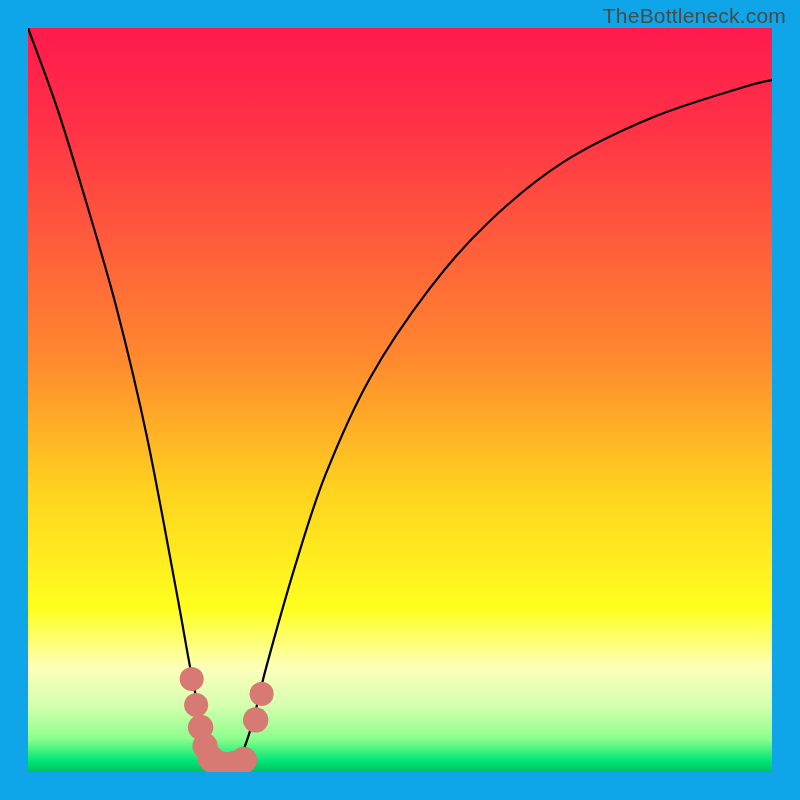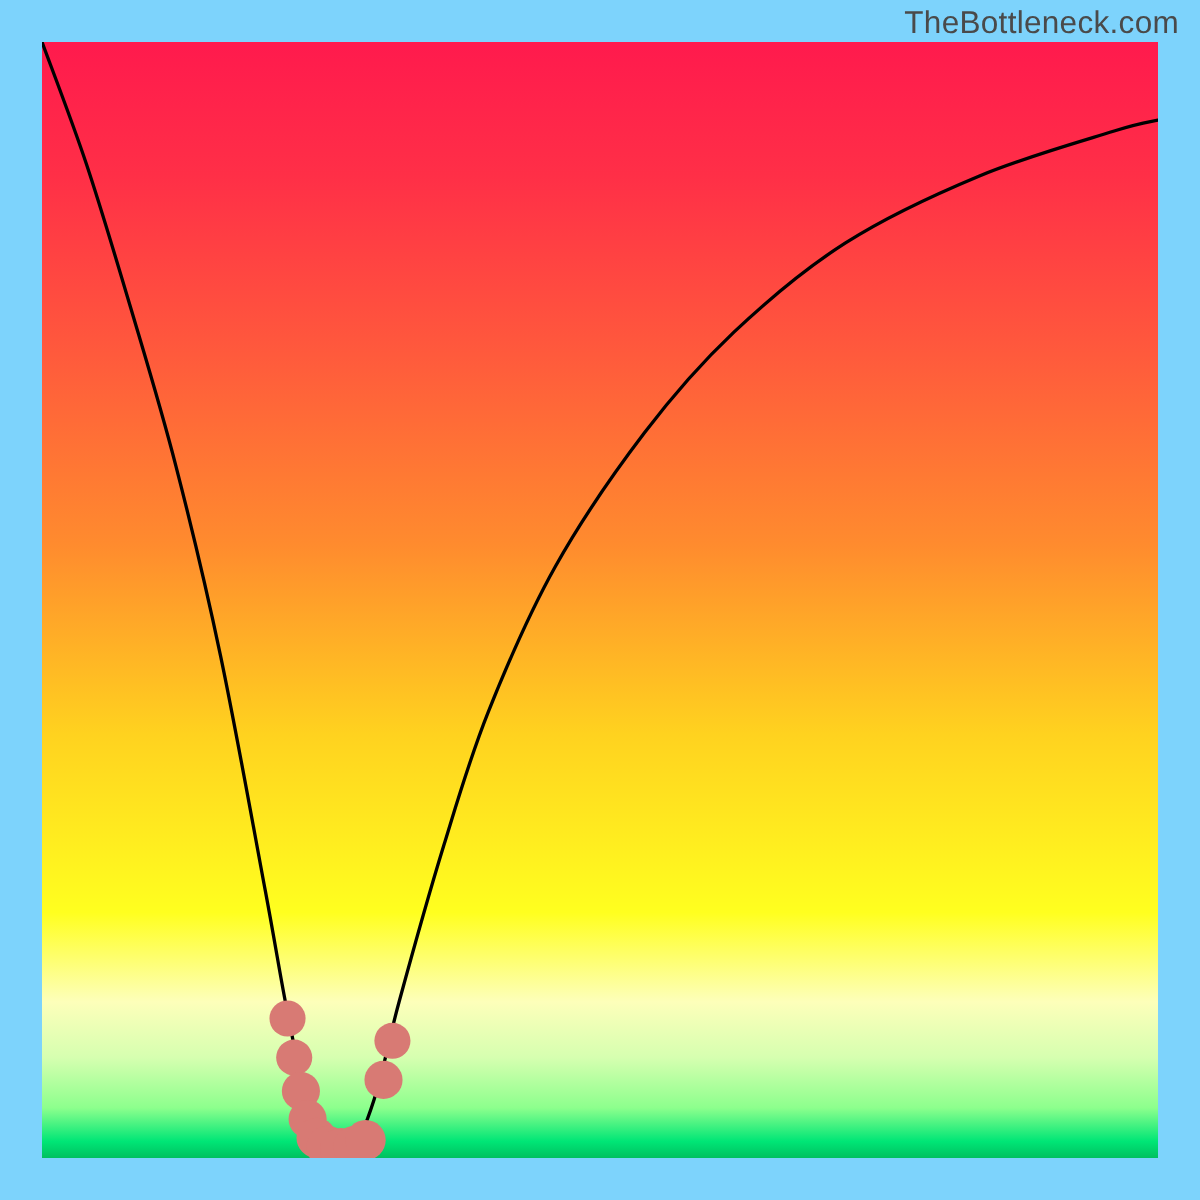--- a/index.html
+++ b/index.html
@@ -8,21 +8,21 @@
     width: 800px;
     height: 800px;
     overflow: hidden;
     background: #000;
     font-family: Arial, Helvetica, sans-serif;
   }
   .frame {
     position: absolute;
     left: 0; top: 0;
     width: 800px; height: 800px;
-    background: #7dd3fc;
+    background: #0ea5e9;
   }
   .plot {
     position: absolute;
     left: 28px;
     top: 28px;
     width: 744px;
     height: 744px;
     overflow: hidden;
   }
   .plot svg {

